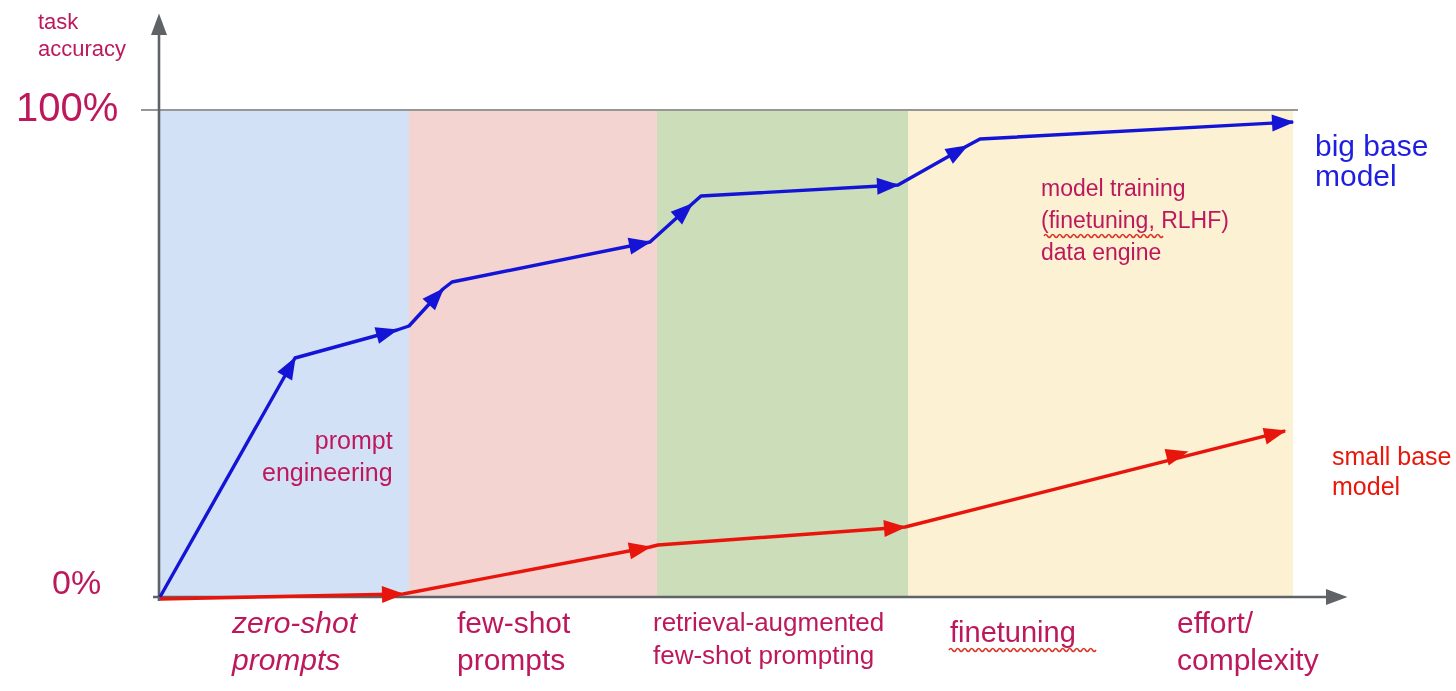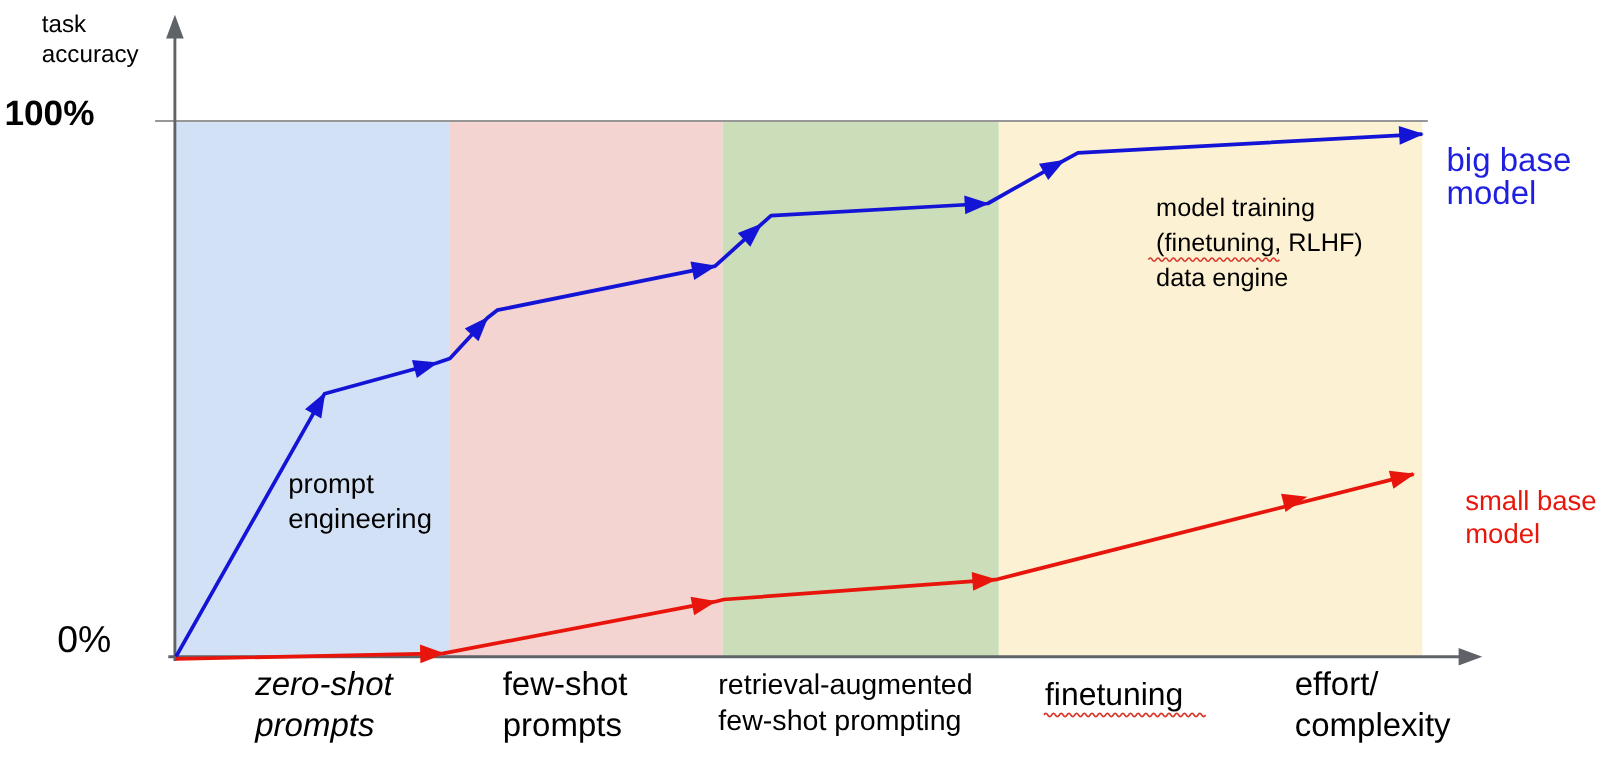--- a/index.html
+++ b/index.html
@@ -1,29 +1,29 @@
 <!DOCTYPE html>
 <html><head>
 <meta charset="utf-8">
 <style>
   html,body{margin:0;padding:0;background:#fff;}
   #canvas{position:relative;width:1456px;height:691px;background:#ffffff;overflow:hidden;
           font-family:"Liberation Sans",sans-serif;}
   #diagram{position:absolute;left:0;top:0;}
-  .t{position:absolute;white-space:pre-line;color:#000000;}
+  .t{position:absolute;white-space:pre-line;color:#be185d;}
   .ylab{left:38px;top:8px;font-size:22px;line-height:27px;}
-  .y100{left:4px;top:85px;font-size:32px;font-weight:bold;}
+  .y100{left:16px;top:85px;font-size:40px;}
   .y0{left:52px;top:563px;font-size:34px;}
   .xz{left:232px;top:604px;font-size:30px;line-height:37px;font-style:italic;}
   .xf{left:457px;top:604px;font-size:30px;line-height:37px;}
   .xr{left:653px;top:606px;font-size:26px;line-height:33px;}
   .xft{left:950px;top:616px;font-size:29px;}
   .xe{left:1177px;top:604px;font-size:30px;line-height:37px;}
-  .pe{left:262px;top:424px;font-size:25px;line-height:32px;}
-  .mt{left:1041px;top:172px;font-size:23px;line-height:32px;margin-left:10px;}
+  .pe{left:262px;top:424px;font-size:25px;line-height:32px;text-align:right;}
+  .mt{left:1041px;top:172px;font-size:23px;line-height:32px;}
   .bb{left:1315px;top:131px;font-size:30px;line-height:30px;}
   .sb{left:1313px;top:441px;font-size:25px;line-height:30px;}
 </style>
 </head>
 <body>
 
 <div id="canvas">
   <svg id="diagram" width="1456" height="691" viewBox="0 0 1456 691">
       <rect x="160" y="111" width="249" height="486" fill="#d3e1f6"></rect>
       <rect x="409" y="111" width="248" height="486" fill="#f4d4d0"></rect>

